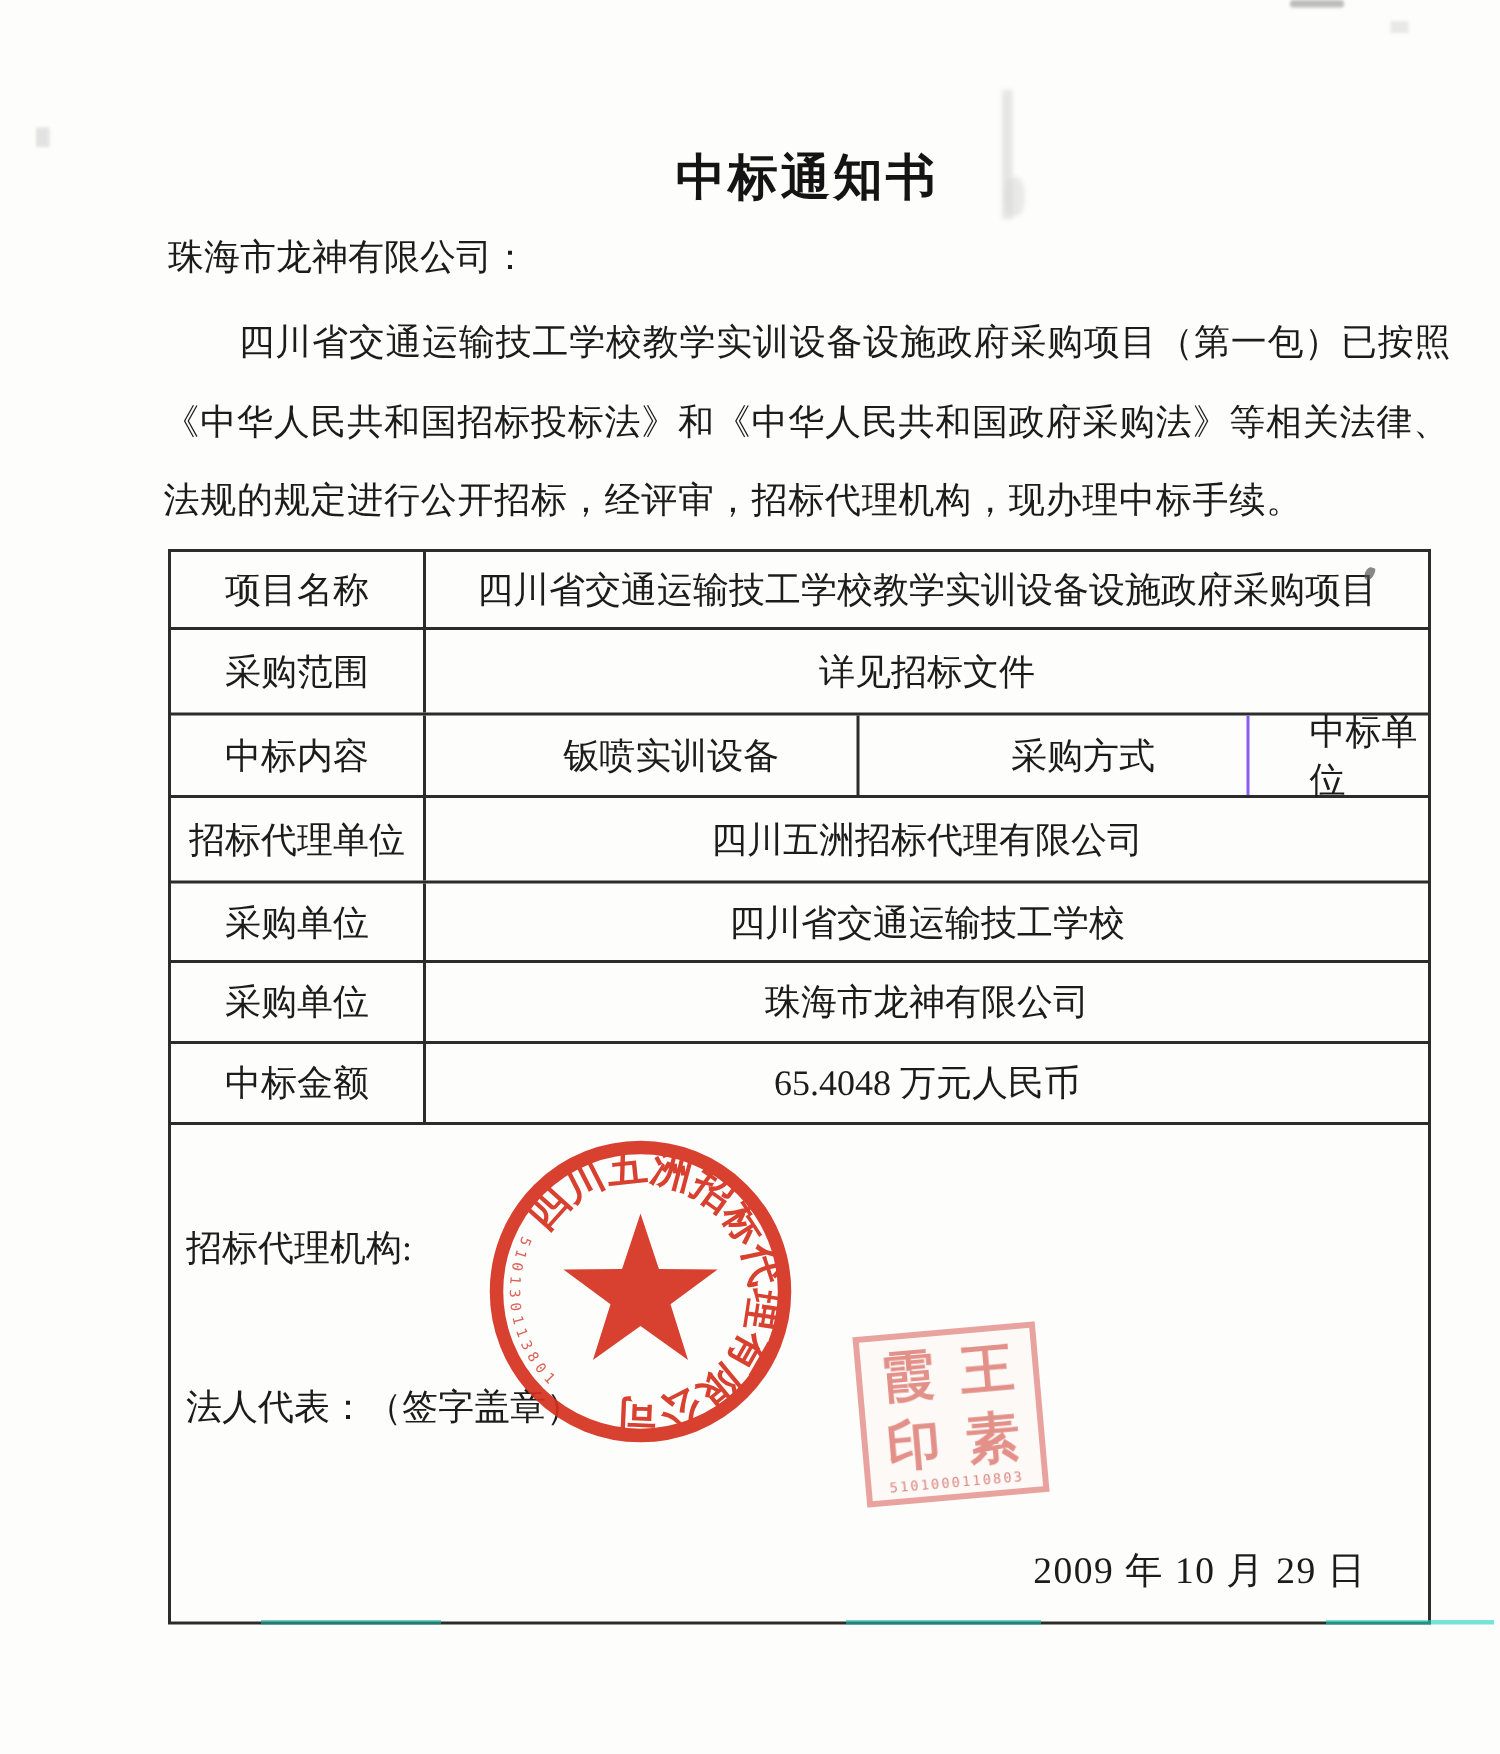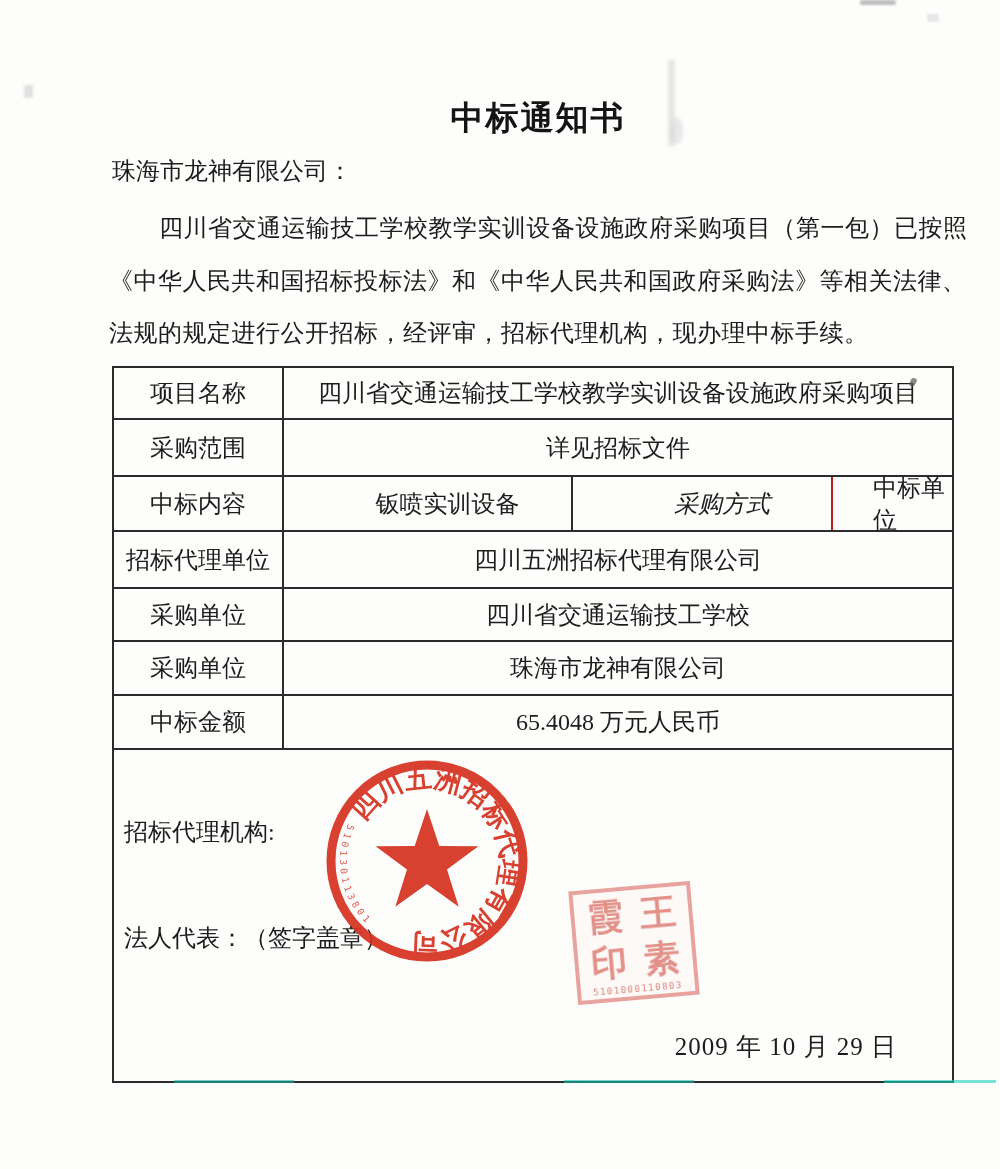--- a/index.html
+++ b/index.html
@@ -28,27 +28,27 @@
   }
   .t-row{display:flex;border-bottom:2px solid #2c2c2c;box-sizing:border-box;}
   .t-row:last-child{border-bottom:none;}
   .t-cell{
     display:flex;align-items:center;justify-content:center;
     font-size:24px;box-sizing:border-box;text-align:left;
   }
   .t-label{width:170px;border-right:2px solid #2c2c2c;flex:0 0 auto;}
   .t-value{flex:1 1 auto;}
   .w249{width:249px;flex:0 0 auto;border-right:2px solid #2c2c2c;}
-  .w188{width:220px;flex:0 0 auto;border-right:2px solid #b91c1c;font-style:italic;}
+  .w188{width:220px;flex:0 0 auto;border-right:2px solid #8b5cf6;}
   .h52{height:52px;} .h57{height:57px;} .h55{height:55px;gap:40px;}
   .h53{height:53px;} .h54{height:54px;}
   .t-footer{height:335px;position:relative;display:block;}
   .agency-label{position:absolute;left:10px;top:66px;font-size:24px;}
   .legalrep-label{position:absolute;left:10px;top:172px;font-size:24px;}
-  .doc-date{position:absolute;right:55px;top:280px;font-size:25px;letter-spacing:1px;}
+  .doc-date{position:absolute;right:41px;top:280px;font-size:25px;letter-spacing:1px;}
 
   
   .round-seal{
     position:absolute;left:293px;top:751px;width:220px;height:220px;
     z-index:6;opacity:0.92;filter:blur(0.4px);
   }
   
   .square-seal{
     position:absolute;left:549px;top:886px;width:122px;height:114px;
     transform:rotate(-5deg);z-index:6;

